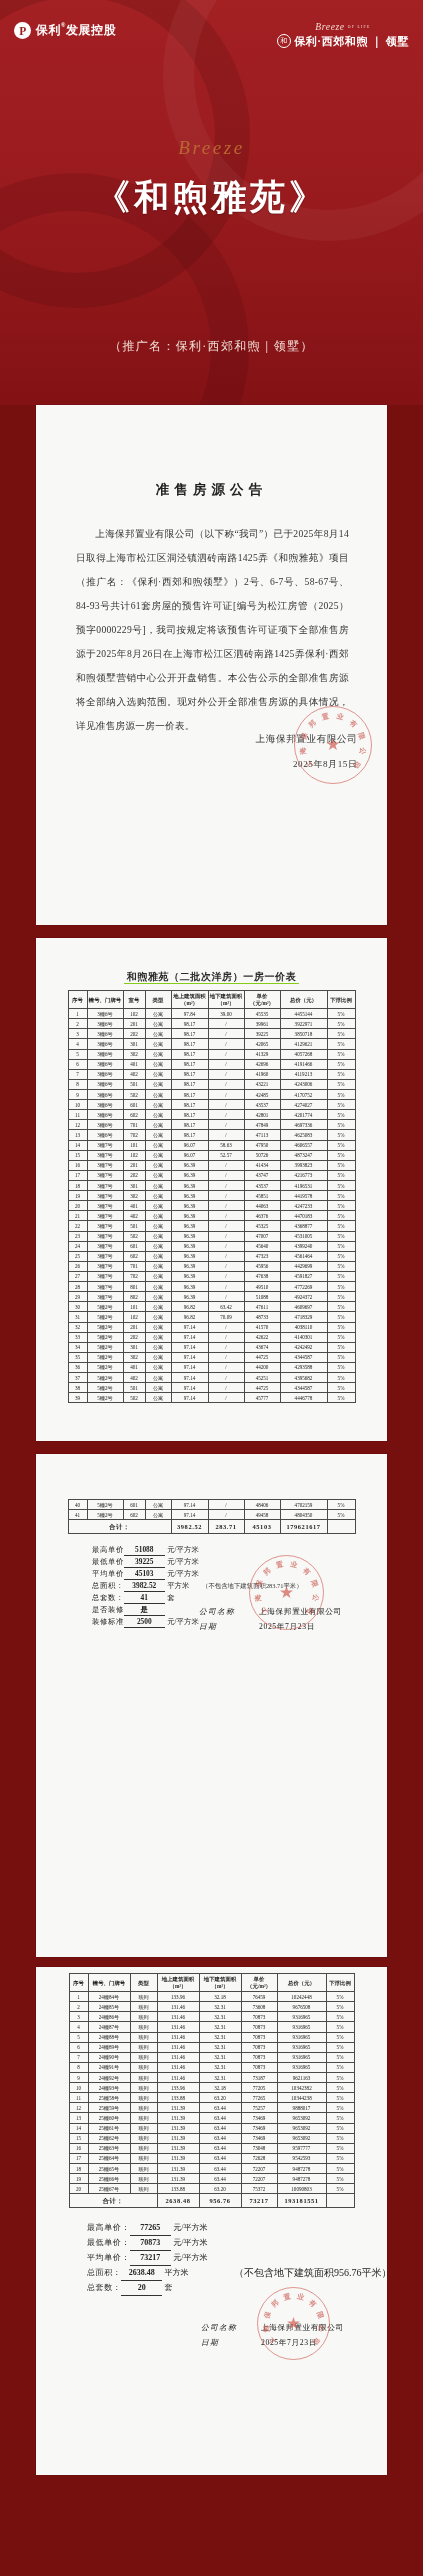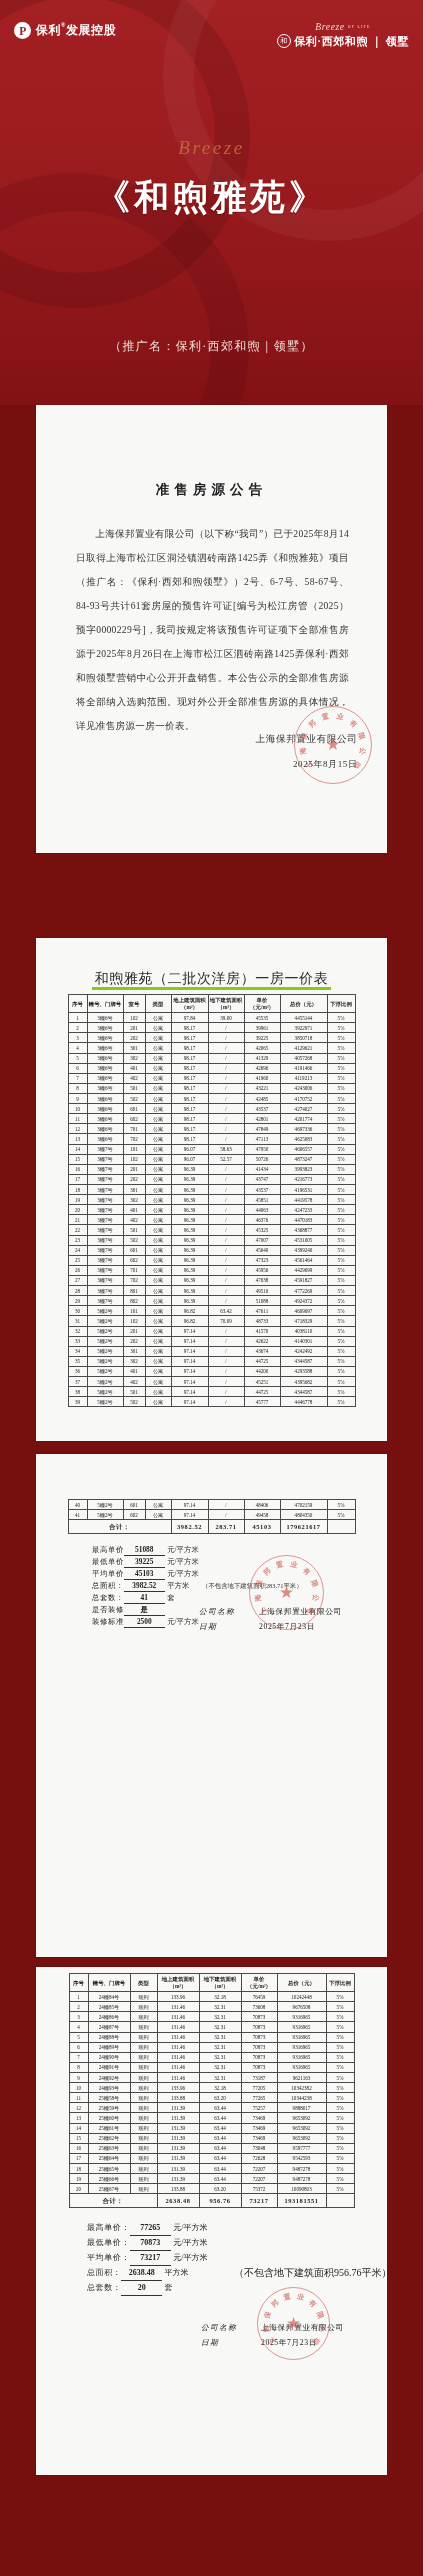--- a/index.html
+++ b/index.html
@@ -30,39 +30,39 @@
   .hero-breeze{top:115px;font-size:19px;letter-spacing:4.5px;color:#f6ece5;}
   .hero-script{position:absolute;left:0;top:137px;width:423px;text-align:center;font-style:italic;
        font-size:19px;color:#bc6a33;letter-spacing:2.6px;opacity:.95;}
   .hero-title{top:174px;font-size:35px;letter-spacing:3.8px;font-weight:bold;text-shadow:0 0.6px 1.3px rgba(60,5,6,.4);}
   .hero-sub{top:254px;font-size:24px;font-weight:bold;letter-spacing:1.9px;
        font-family:"Liberation Sans","DejaVu Sans",sans-serif;}
   .hero-note{top:338px;font-size:12px;color:#f0ddd6;letter-spacing:1.3px;}
   
   .page{position:absolute;left:36px;width:351px;background:#f8f8f7;box-shadow:0 0 0 0.6px rgba(0,0,0,.12);
         box-sizing:border-box;color:#2b2b2b;}
-  .p1{top:405px;height:448px;}
+  .p1{top:405px;height:520px;}
   .p2{top:938px;height:503px;}
   .p3{top:1454px;height:503px;}
   .p4{top:1967px;height:508px;}
   .doc-title{padding-top:76px;text-align:center;font-size:13.5px;font-weight:bold;letter-spacing:5.1px;color:#222;}
   .doc-body{margin:23px 38px 0 40px;font-size:9.6px;line-height:24px;text-align:justify;
        text-indent:2em;color:#333;letter-spacing:0.3px;}
   .sig{position:absolute;right:29.5px;text-align:center;color:#333;}
   .sig-company{top:328px;font-size:9.6px;letter-spacing:0.6px;}
   .sig-date{top:353px;font-size:9px;letter-spacing:0.6px;}
   
   .stamp{position:absolute;border-radius:50%;border:1.9px solid rgba(205,80,68,.6);}
   .stamp .star{position:absolute;left:50%;top:50%;transform:translate(-50%,-54%);
        color:rgba(205,80,68,.65);font-size:16.7px;}
   .stamp span.arc-ch{position:absolute;left:50%;top:50%;width:7.7px;margin-left:-3.8px;margin-top:-4.5px;
        text-align:center;font-size:7px;color:rgba(195,66,55,.62);font-weight:bold;}
   
   .tbl-title{padding-top:32px;text-align:center;}
-  .tbl-title span{font-size:14px;font-weight:normal;letter-spacing:0.6px;border-bottom:3px solid #84cc16;
+  .tbl-title span{font-size:10px;font-weight:bold;letter-spacing:0.6px;border-bottom:1px solid #84cc16;
        padding:0 2.6px 1.3px;}
   table.price{border-collapse:collapse;margin:6.4px auto 0;table-layout:fixed;}
   table.price th,table.price td{border:0.6px solid #4a4a4a;font-size:5.1px;line-height:1.2;
        text-align:center;padding:1.5px 0.6px;color:#222;overflow:hidden;}
   table.price th{font-size:5.4px;font-weight:bold;padding:1.9px 0.6px;}
   table.price td.total{font-size:6.4px;font-weight:bold;padding:2.6px 0.6px;letter-spacing:0.6px;}
   table.frag{margin-top:45px;}
   
   .summary{position:relative;color:#222;}
   .sum-line{display:flex;align-items:baseline;position:relative;}

